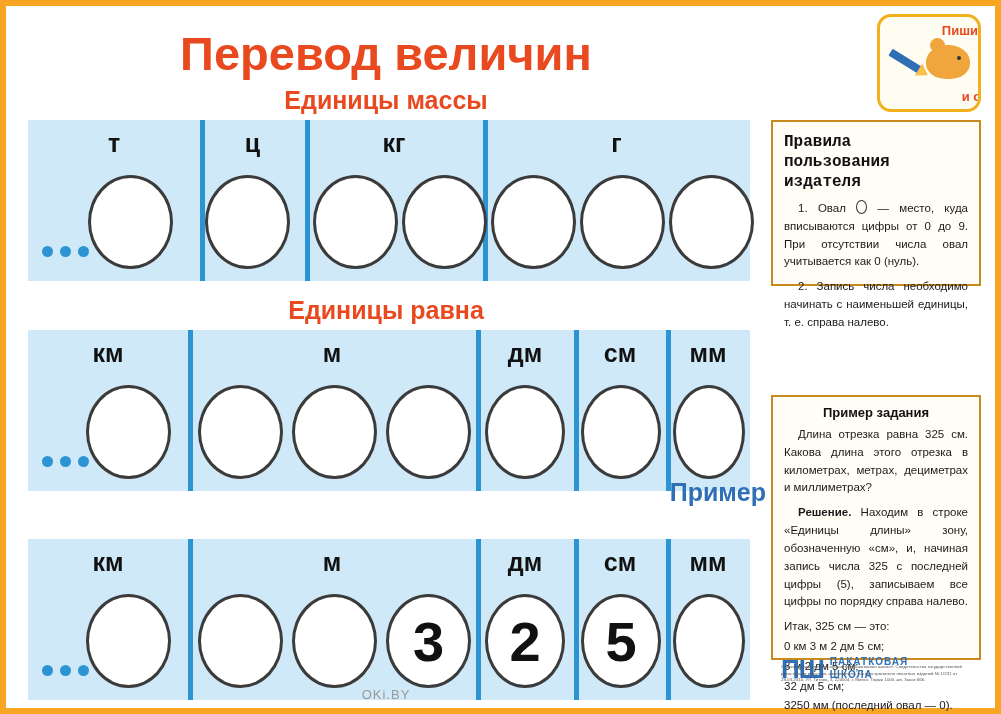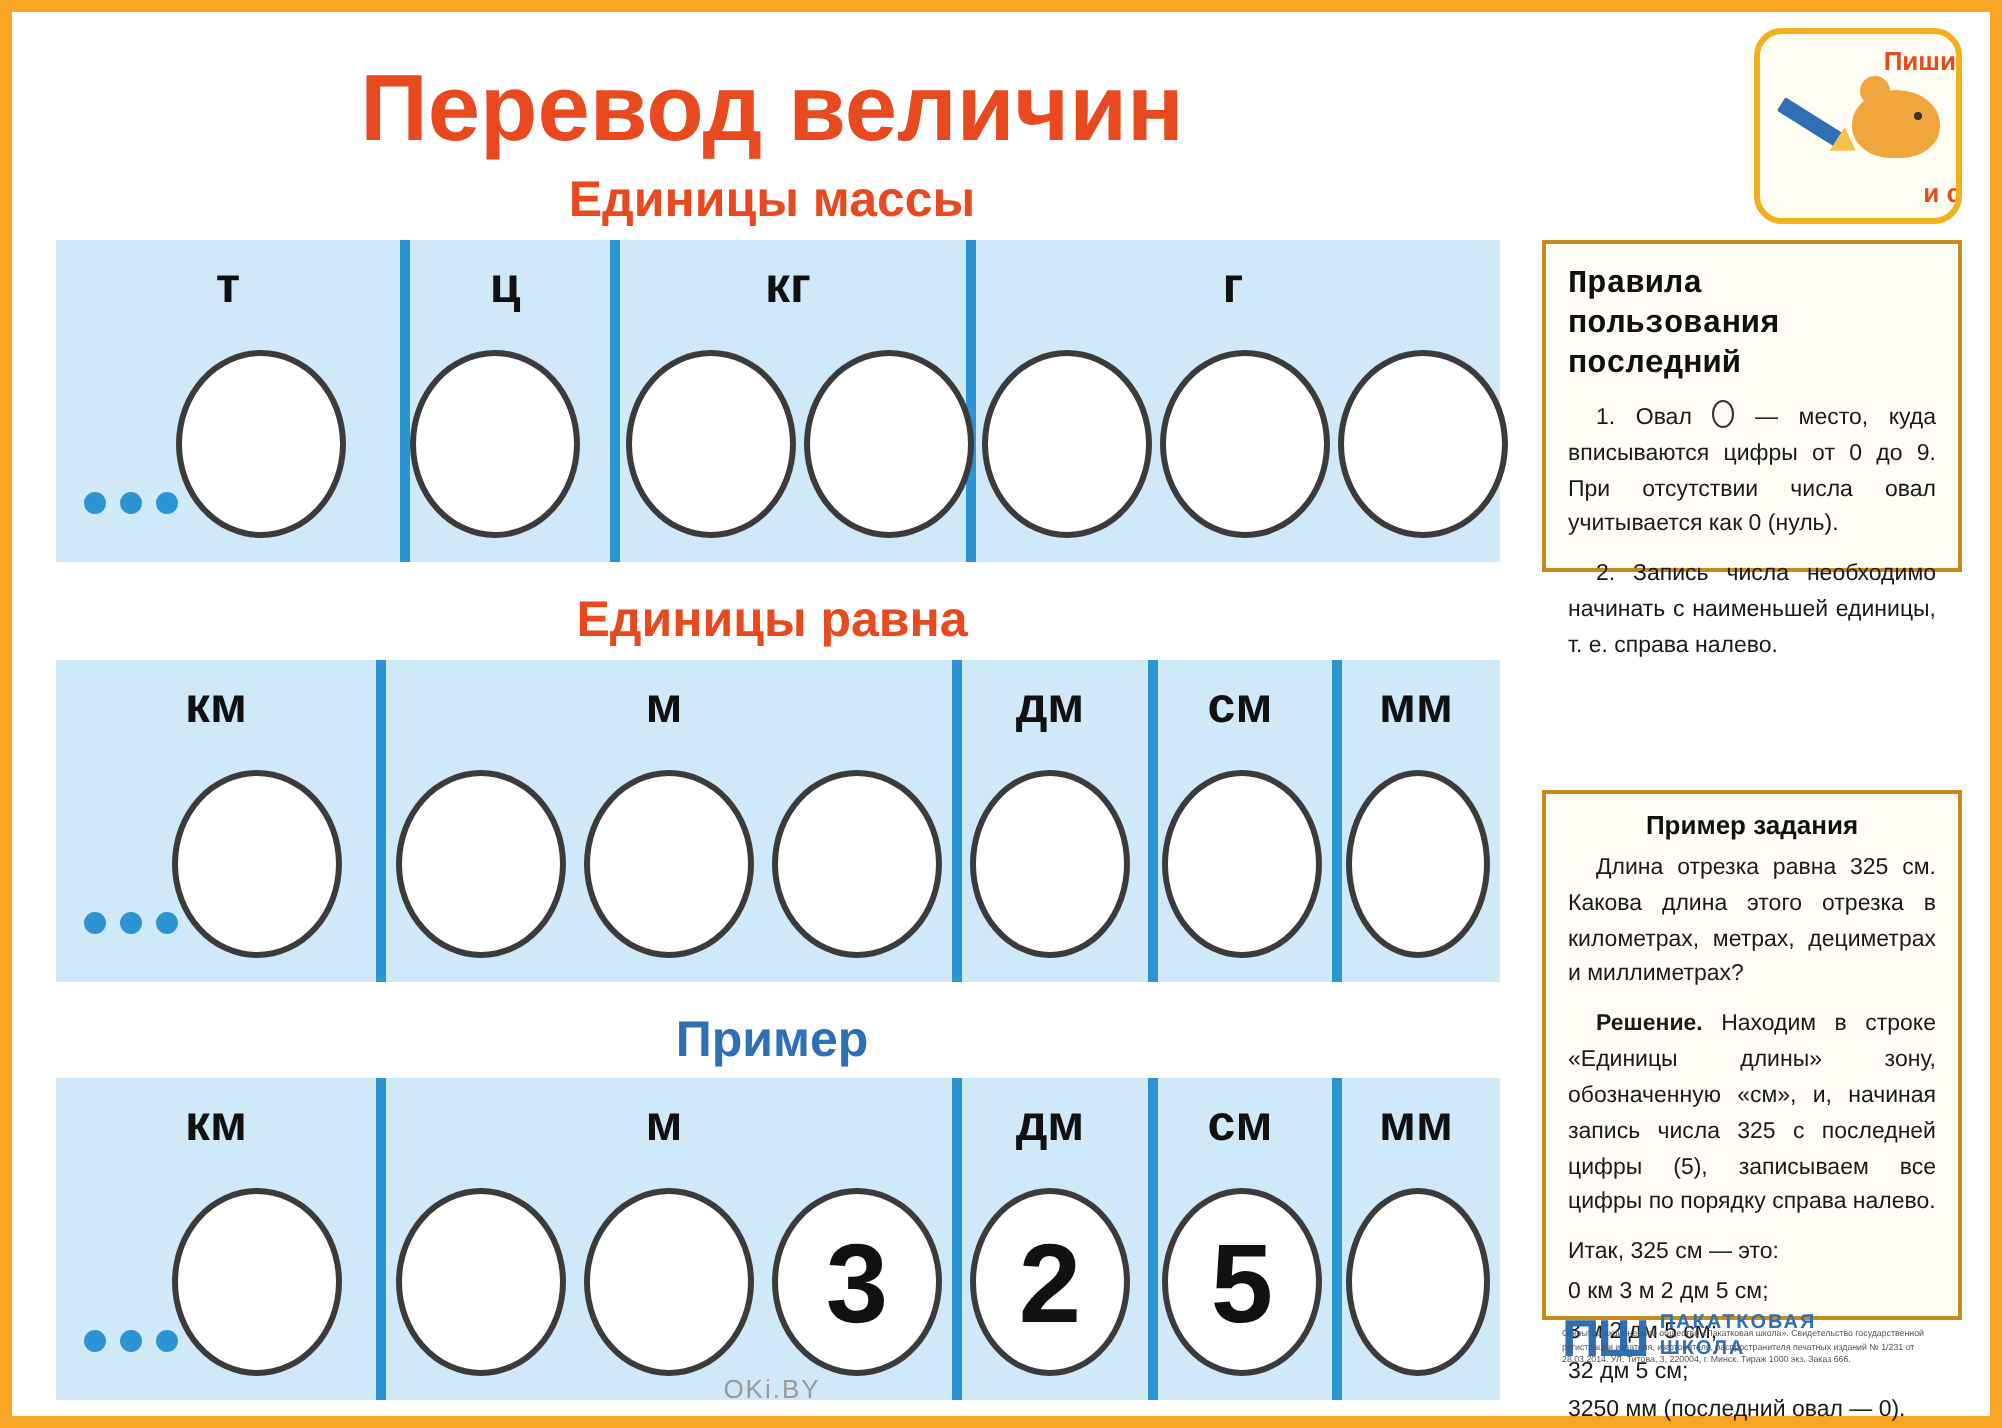--- a/index.html
+++ b/index.html
@@ -234,21 +234,21 @@
 
     <div class="oval" style="left:58px;top:55px;width:85px;height:94px;"></div>
     <div class="oval" style="left:170px;top:55px;width:85px;height:94px;"></div>
     <div class="oval" style="left:264px;top:55px;width:85px;height:94px;"></div>
     <div class="oval" style="left:358px;top:55px;width:85px;height:94px;"></div>
     <div class="oval" style="left:457px;top:55px;width:80px;height:94px;"></div>
     <div class="oval" style="left:553px;top:55px;width:80px;height:94px;"></div>
     <div class="oval" style="left:645px;top:55px;width:72px;height:94px;"></div>
   </div>
 
-  <div class="sec-title blue" style="left:0;top:500px;width:760px;">Пример</div>
+  <div class="sec-title blue" style="left:0;top:472px;width:760px;text-align:right;">Пример</div>
 
   <div class="tbl" style="left:22px;top:533px;width:722px;height:161px;">
     <div class="hdr">
       <div class="hdr-cell" style="left:0;width:160px;">км</div>
       <div class="hdr-cell" style="left:160px;width:288px;">м</div>
       <div class="hdr-cell" style="left:448px;width:98px;">дм</div>
       <div class="hdr-cell" style="left:546px;width:92px;">см</div>
       <div class="hdr-cell" style="left:638px;width:84px;">мм</div>
     </div>
     <div class="vline" style="left:160px;height:161px;"></div>
@@ -270,21 +270,21 @@
     <div class="oval" style="left:553px;top:55px;width:80px;height:94px;line-height:90px;">5</div>
     <div class="oval" style="left:645px;top:55px;width:72px;height:94px;line-height:90px;"></div>
   </div>
 
   <div class="wm">OKi.BY</div>
 
   <div class="panel" style="top:114px;width:210px;height:166px;">
     <h3>
       <span>Правила</span><br>
       <span>пользования</span><br>
-      <span>последний</span>
+      <span>издателя</span>
     </h3>
     <p class="ind">
       <span>1. Овал</span>
       <span class="oval-glyph"></span>
       <span>— место, куда вписываются цифры от 0 до 9. При отсутствии числа овал учитывается как 0 (нуль).</span>
     </p>
     <p class="ind">2. Запись числа необходимо начинать с наименьшей единицы, т. е. справа налево.</p>
   </div>
 
   <div class="panel" style="top:389px;width:210px;height:265px;">

